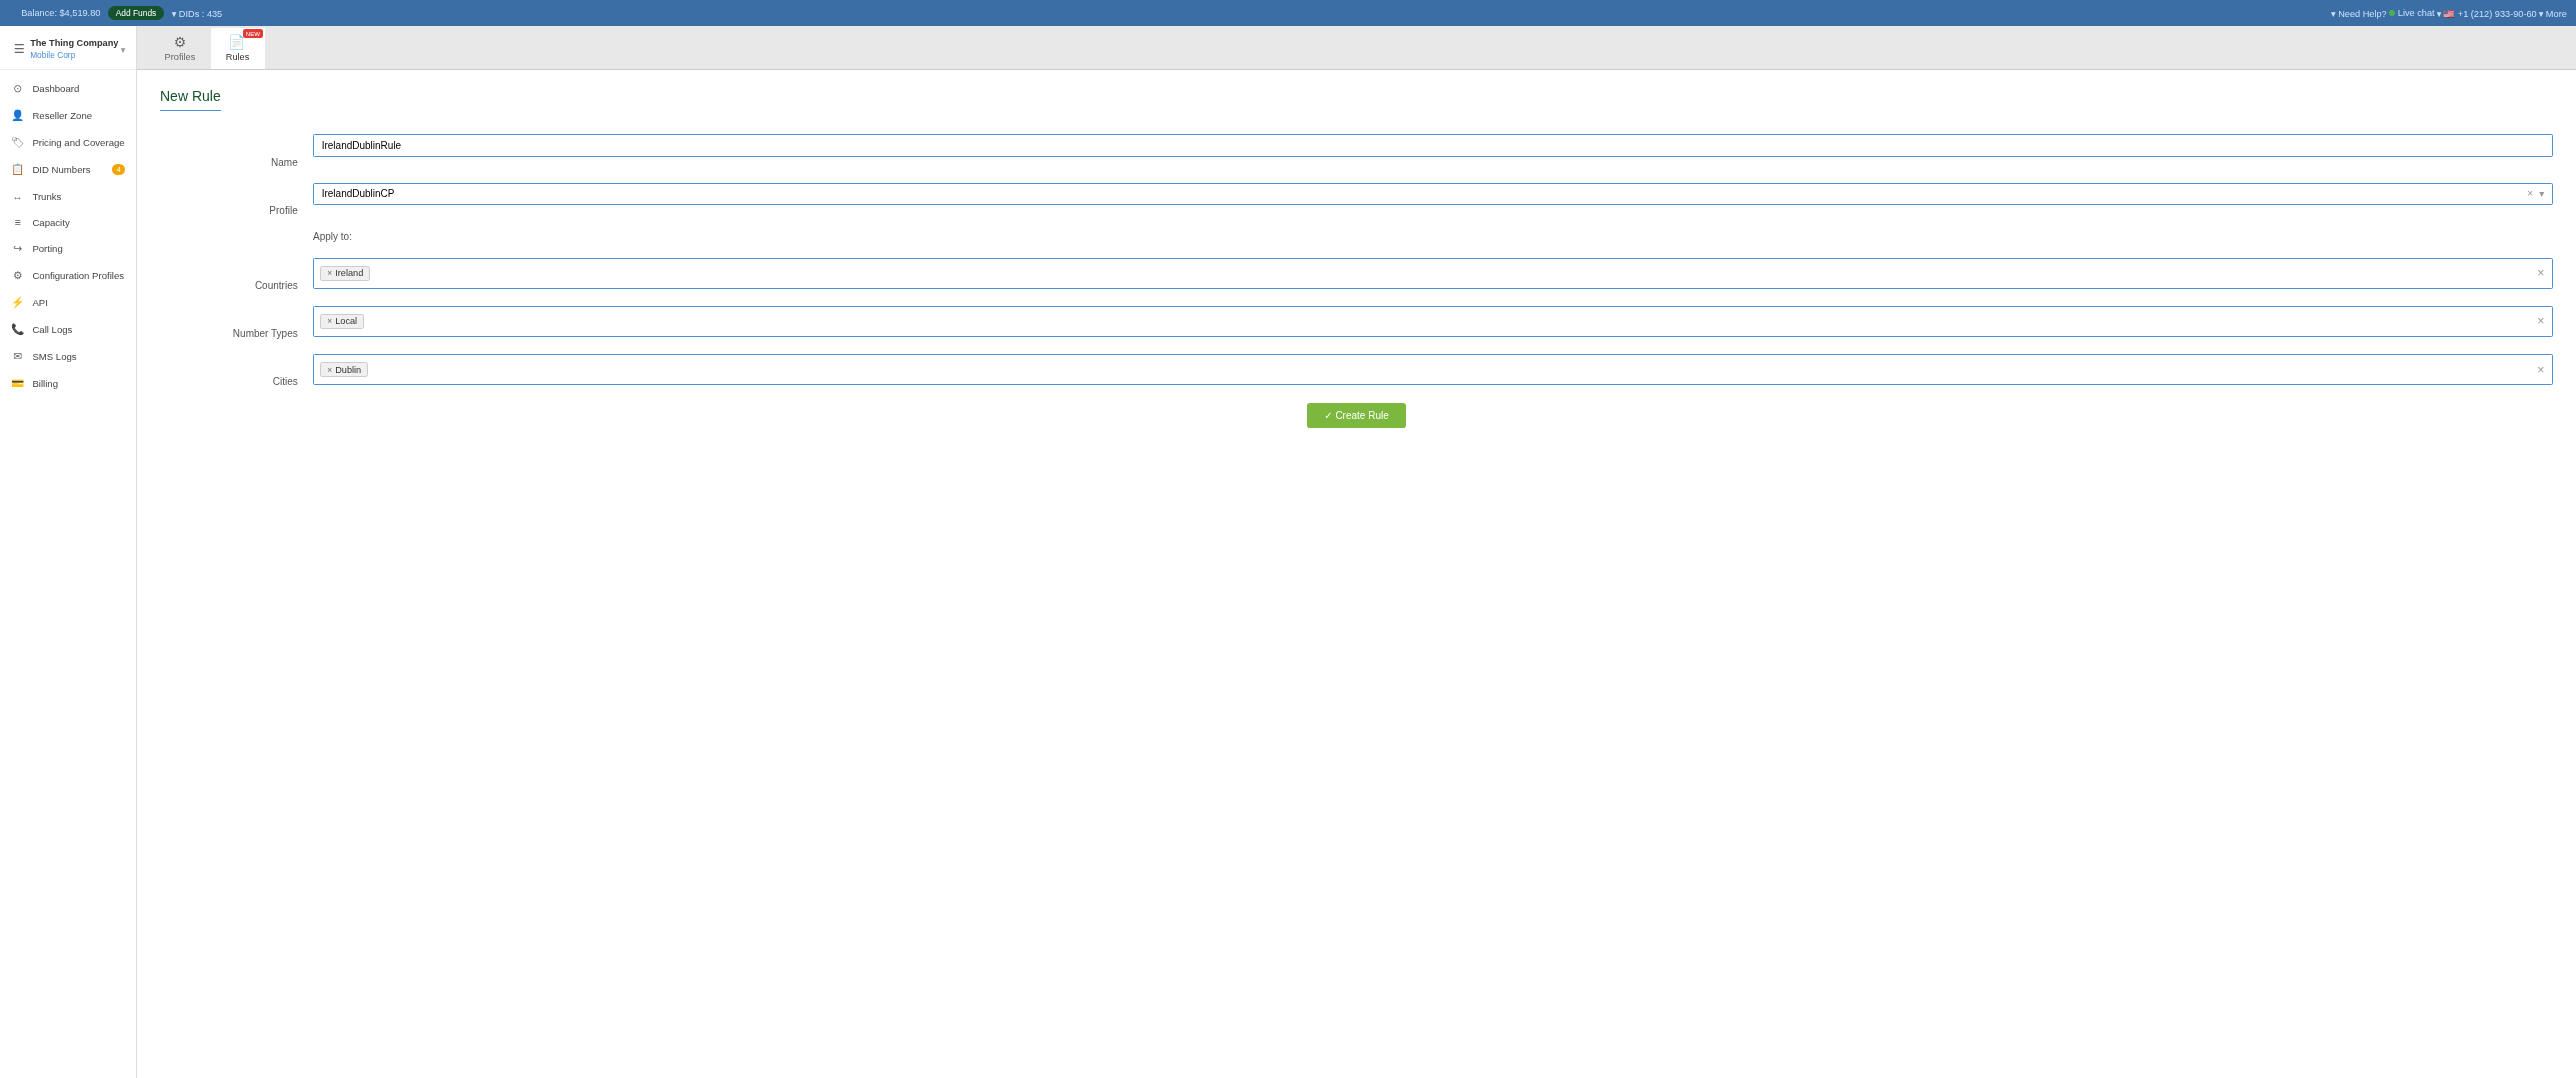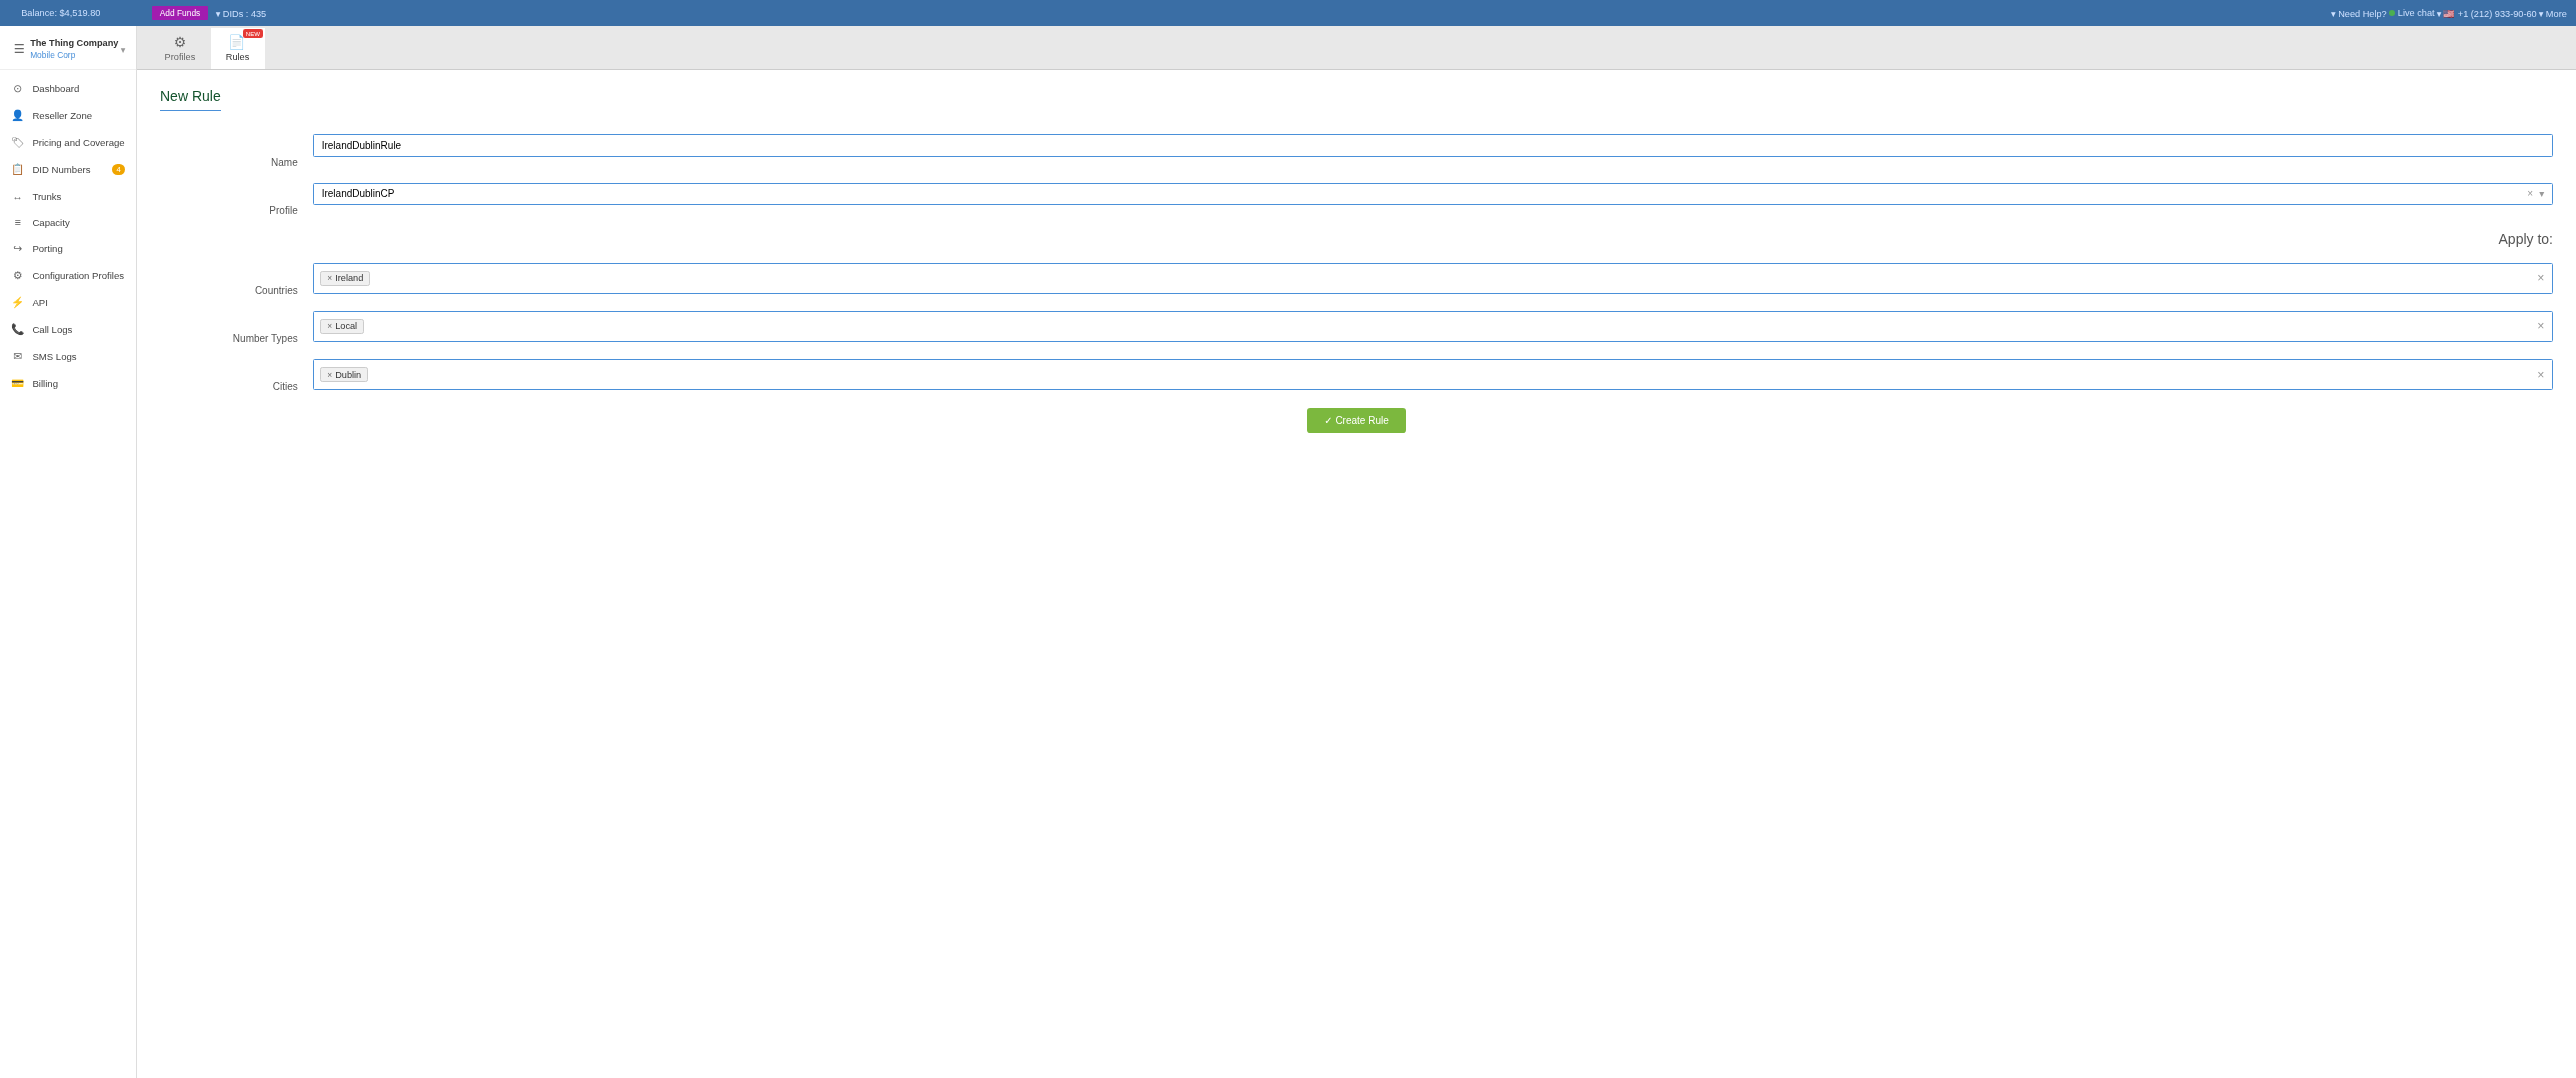--- a/index.html
+++ b/index.html
@@ -15,28 +15,27 @@
       padding: 0 9.2px;
       gap: 12.3px;
       position: fixed;
       top: 0; left: 0; right: 0;
       z-index: 100;
     }
     .top-bar-left { display: flex; align-items: center; gap: 7.7px; flex: 1; }
     .top-bar-right { display: flex; align-items: center; gap: 2px; }
     .balance-text { font-size: 9.2px; color: #cce0ff; margin-left: 12px; }
     .add-funds-btn {
-      background: #a21caf;
+      background: #14532d;
       color: white;
       border: none;
       padding: 2.3px 7.7px;
-      border-radius: 1px;
+      border-radius: 7px;
       font-size: 8.4px;
       cursor: pointer;
-      margin-left: 44px;
     }
     .dids-text { font-size: 9.2px; color: #cce0ff; }
     .top-bar-right-item { font-size: 9.2px; color: #cce0ff; display: flex; align-items: center; gap: 3.1px; cursor: pointer; }
     .live-dot { width: 6.1px; height: 6.1px; background: #4caf50; border-radius: 50%; }
 
     
     .main-layout {
       display: flex;
       margin-top: 26px;
       height: calc(100vh - 26px);
@@ -190,25 +189,24 @@
       padding: 1.5px 6.1px;
       font-size: 9.2px;
       display: flex;
       align-items: center;
       gap: 3.1px;
       color: #333;
     }
     .tag-x { color: #666; cursor: pointer; font-size: 8.4px; }
 
     .section-title {
-      font-size: 14px;
+      font-size: 10px;
       color: #555;
       margin-bottom: 15.3px;
       padding-left: 153px;
-      text-align: right;
     }
 
     .multi-select-wrapper {
       border: 1.5px solid #4a90d9;
       padding: 4.6px 6.1px;
       min-height: 31px;
       display: flex;
       align-items: center;
       flex-wrap: wrap;
       gap: 3.1px;

